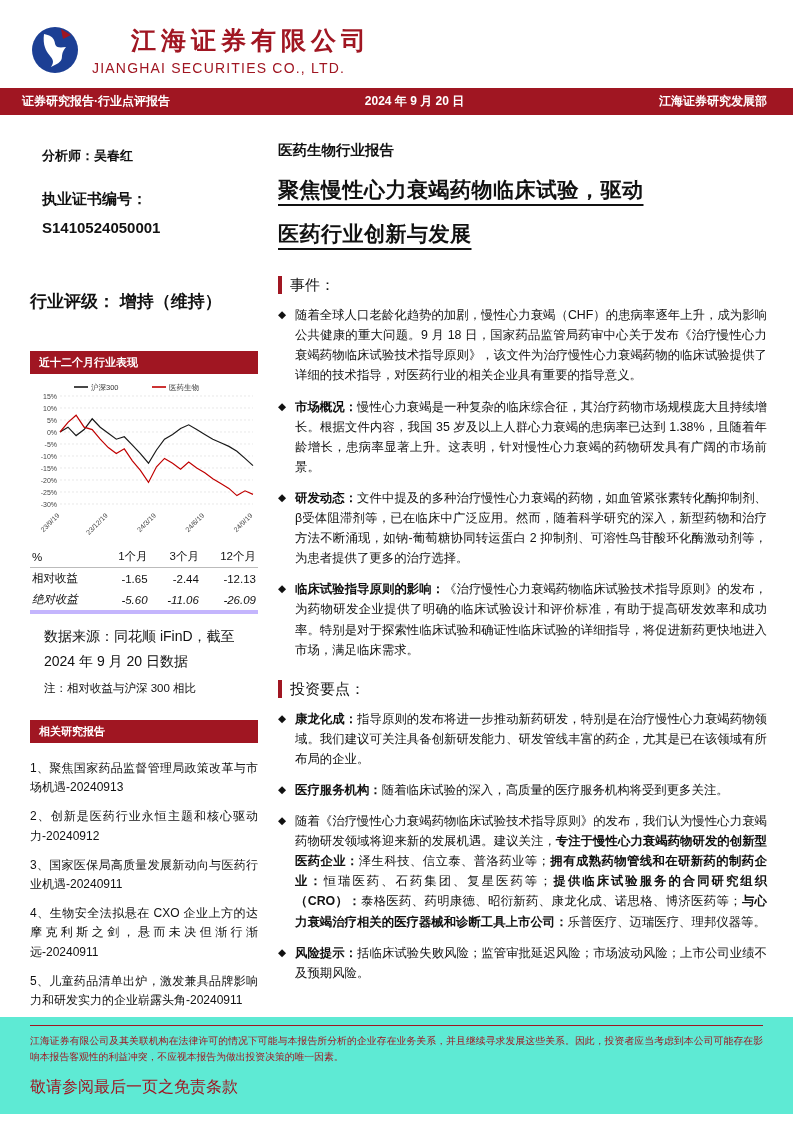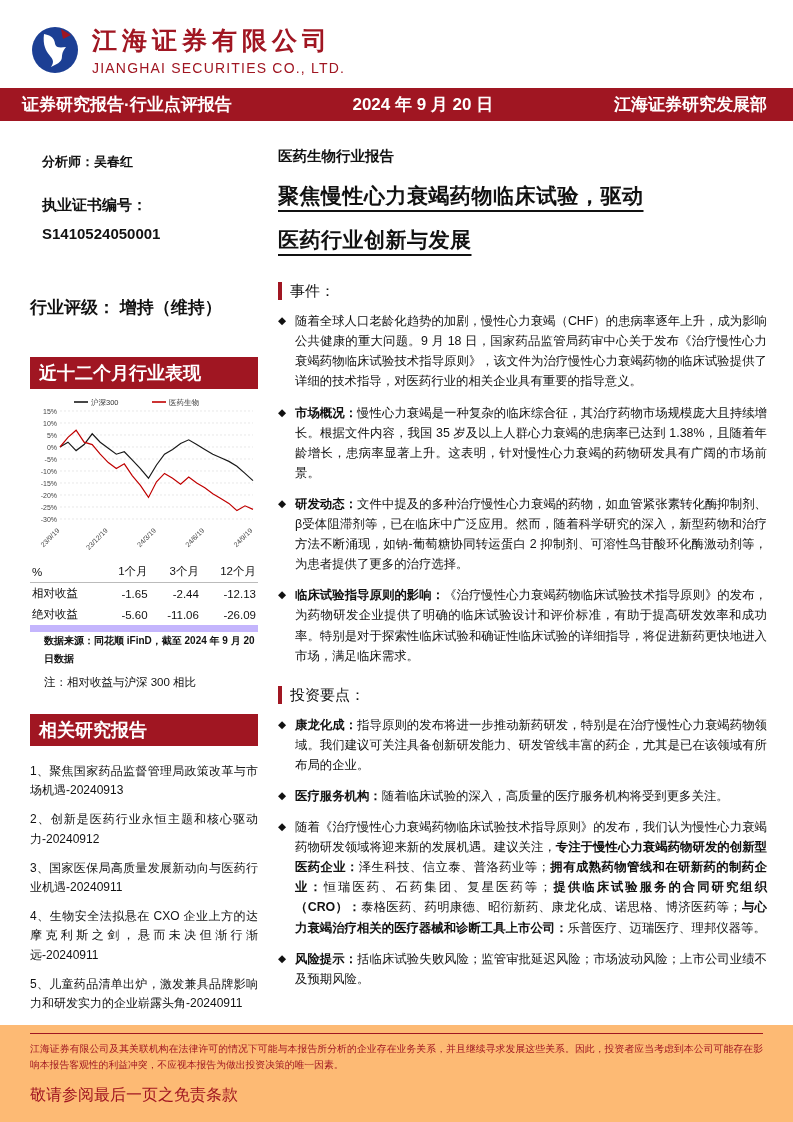--- a/index.html
+++ b/index.html
@@ -12,68 +12,69 @@
     font-family: "Liberation Sans", "DejaVu Sans", sans-serif;
     color: #111;
     overflow: hidden;
   }
   
   .header { display:flex; align-items:center; gap:12px; padding:24px 36px 12px 30px; }
   .logo-svg { width:50px; height:50px; flex:0 0 50px; }
   .company-cn {
     color:#A01622; font-size:25px; font-weight:bold; letter-spacing:5px;
     font-family:"Liberation Serif","DejaVu Serif",serif;
+    margin-left:39px;
   }
   .company-en { color:#A01622; font-size:14px; letter-spacing:1.2px; margin-top:3px; }
   .band {
     background:#A01622; color:#fff;
     display:flex; justify-content:space-between; align-items:center;
-    padding:5px 26px 5px 22px; font-size:17px; font-weight:bold;
+    padding:5px 26px 5px 22px; font-size:12px; font-weight:bold;
   }
   
   .content { display:flex; gap:20px; padding:4px 26px 96px 30px; }
   .sidebar { width:228px; flex:0 0 228px; }
   .main { flex:1; padding-top:6px; min-width:0; }
 
   
   .analyst { font-weight:bold; font-size:13px; margin-top:28px; padding-left:12px; }
   .cert { font-weight:bold; font-size:15px; margin-top:20px; line-height:1.9; padding-left:12px; }
   .rating { font-size:17px; font-weight:bold; margin-top:48px; }
   .side-head {
-    background:#A01622; color:#fff; font-weight:bold; font-size:18px;
+    background:#A01622; color:#fff; font-weight:bold; font-size:11px;
     padding:4px 9px; margin-top:38px;
   }
   .side-head.related { margin-top:24px; }
   .chart-wrap { margin-top:4px; }
   table.perf { width:100%; border-collapse:collapse; font-size:11.5px; margin-top:2px; }
   table.perf td { padding:3px 2px; }
   table.perf tr.hdr td { border-bottom:1px solid #bbb; }
   table.perf td.num { text-align:right; }
-  table.perf tr:last-child td { border-bottom:7px solid #c4b5fd; }
-  .source { font-size:10px; font-weight:bold; line-height:1.75; padding-left:14px; }
+  table.perf tr:last-child td { border-bottom:4px solid #c4b5fd;font-style:italic; }
+  .source { font-size:14px; font-weight:normal; line-height:1.75; margin-top:10px; padding-left:14px; }
   .note { font-size:11.5px; margin-top:8px; padding-left:14px; }
   .reports { font-size:12px; line-height:1.6; margin-top:16px; }
   .reports .report-item { margin-top:10px; text-align:justify; }
 
   
   .kicker { font-weight:bold; font-size:14.5px; margin-top:16px; }
   .title { font-size:21px; font-weight:bold; line-height:2.1; margin-top:8px; letter-spacing:0.5px; }
   .title .u { text-decoration:underline; text-underline-offset:7px; text-decoration-thickness:1.5px; }
   .section-head {
     font-weight:normal; font-size:15px; margin:20px 0 4px;
     border-left:4px solid #A01622; padding-left:8px; line-height:1.2;
   }
   .bullets { }
   .bullet { display:flex; margin-top:11px; }
   .bullet .diamond { flex:0 0 17px; font-size:10.5px; color:#111; padding-top:3px; }
   .bullet .btext { flex:1; font-size:12.4px; line-height:1.62; text-align:justify; }
   .bullet .btext b { font-weight:bold; }
 
   
-  .footer { position:absolute; left:0; right:0; bottom:0; background:#fdba74; padding:8px 30px 16px; }
+  .footer { position:absolute; left:0; right:0; bottom:8px; background:#5eead4; padding:8px 30px 16px; }
   .footer-rule { border-top:1.5px solid #A01622; margin-bottom:7px; }
   .disclaimer { color:#A01622; font-size:9.8px; line-height:1.65; text-align:justify; }
   .footer-note { color:#A01622; font-size:16px; margin-top:12px; }
 </style>
 </head>
 <body>
 
 <div class="page">
 
   <div class="header">

